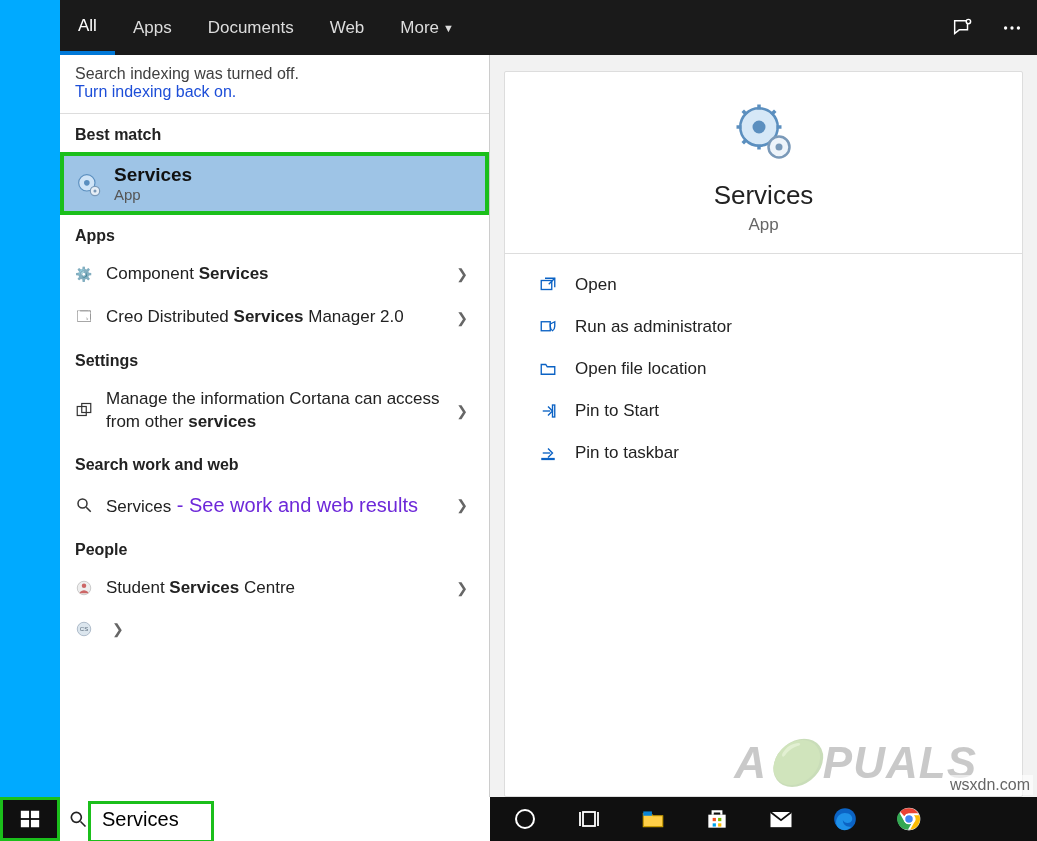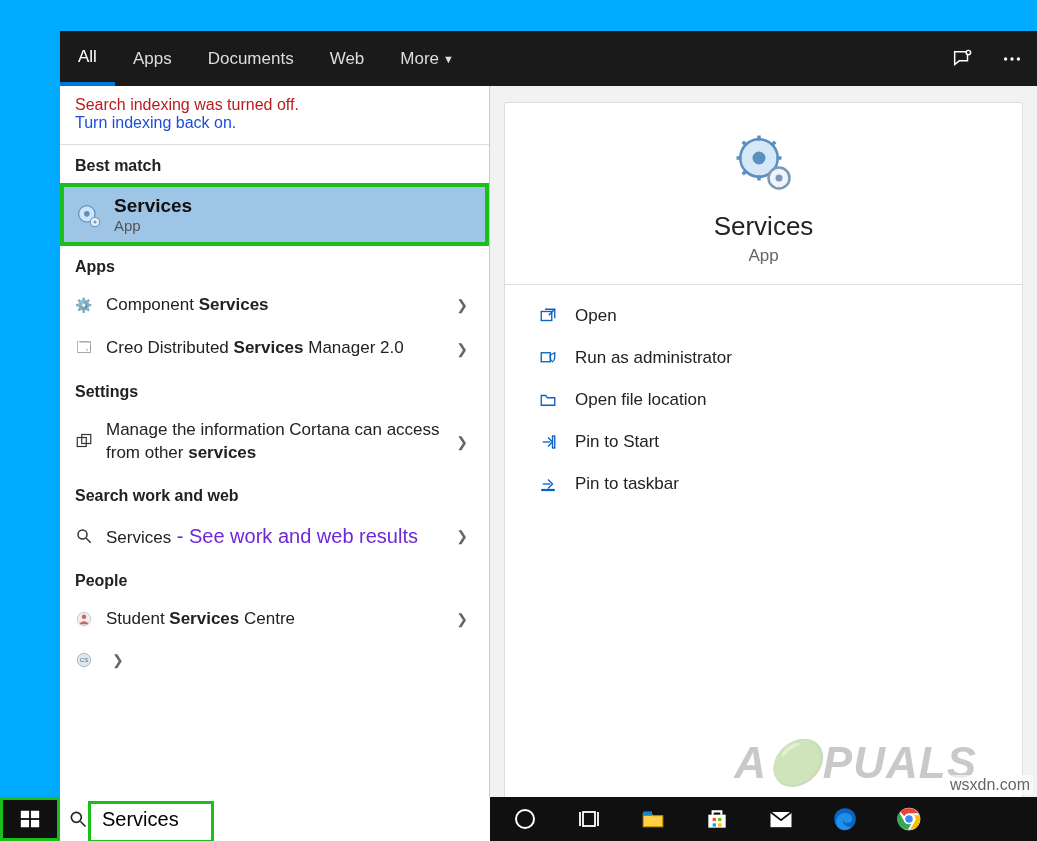--- a/index.html
+++ b/index.html
@@ -1,28 +1,28 @@
 <!DOCTYPE html>
 <html><head>
 <meta charset="utf-8">
 <style>
   * { box-sizing: border-box; margin: 0; padding: 0; font-family: "Segoe UI", sans-serif; }
   html, body { width: 1037px; height: 841px; overflow: hidden; background:#fff; }
   .desktop { position: relative; width: 1037px; height: 841px; background: #00aaff; }
-  .panel { position: absolute; left: 60px; top: 0; width: 977px; height: 797px; background: #1a1a1a; margin-top: 31px; }
+  .panel { position: absolute; left: 60px; top: 0; width: 977px; height: 797px; background: #1a1a1a; }
   .tabs { display: flex; align-items: center; height: 55px; background: #1a1a1a; color: #fff; }
   .tab { padding: 0 18px; height: 55px; display:flex; align-items:center; font-size:17px; color:#ddd; cursor:pointer;}
   .tab.active { color:#fff; border-bottom: 4px solid #0078d7; font-weight:500;}
   .more-caret { margin-left:4px; font-size:11px; }
   .tabs-spacer { flex:1; }
   .feedback-icon, .more-icon { width:50px; height:55px; display:flex; align-items:center; justify-content:center; color:#fff; cursor:pointer;}
   .content { position:absolute; top:55px; left:0; right:0; bottom:0; background:#f2f2f2; display:flex;}
   .left-col { width: 430px; background:#fff; border-right:1px solid #ccc; overflow:hidden;}
   .indexing { padding: 10px 15px 12px; font-size:16px; border-bottom:1px solid #ddd;}
-  .indexing .msg { color:#b91c1c; }
+  .indexing .msg { color:#404040; }
   .indexing .link { color:#1d4ed8; cursor:pointer; }
   .section-header { font-size:16px; font-weight:600; padding: 12px 15px 8px; color:#222;}
   .best-match { display:flex; align-items:center; background:#9ec4e6; padding:12px 12px; cursor:pointer; position:relative;}
   .best-match.highlight { outline: 4px solid #1bbf1b; outline-offset:-4px;}
   .bm-icon { width:32px; height:32px; margin-right:10px; display:flex; align-items:center; justify-content:center;}
   .bm-title { font-size:19px; font-weight:600; color:#111;}
   .bm-sub { font-size:15px; color:#555; }
   .row { display:flex; align-items:center; padding:10px 15px 10px 12px; cursor:pointer; position:relative;}
   .row-icon { width:24px; display:flex; justify-content:center; margin-right:10px; color:#555;}
   .row-text { flex:1; font-size:17px; color:#222; line-height:1.35;}

